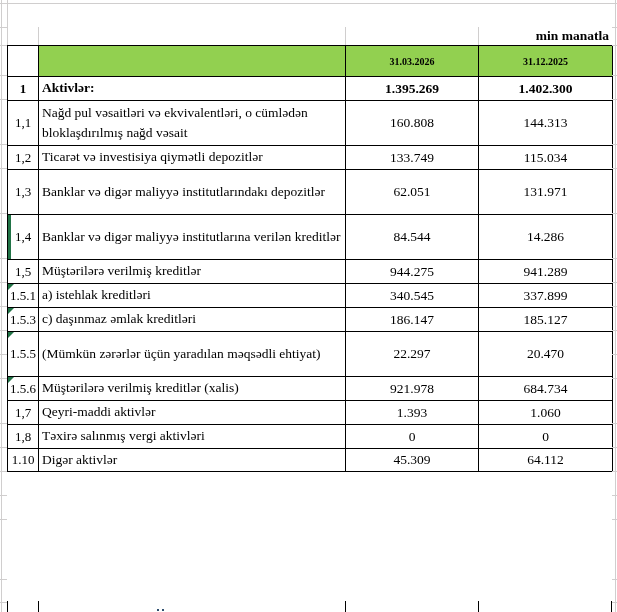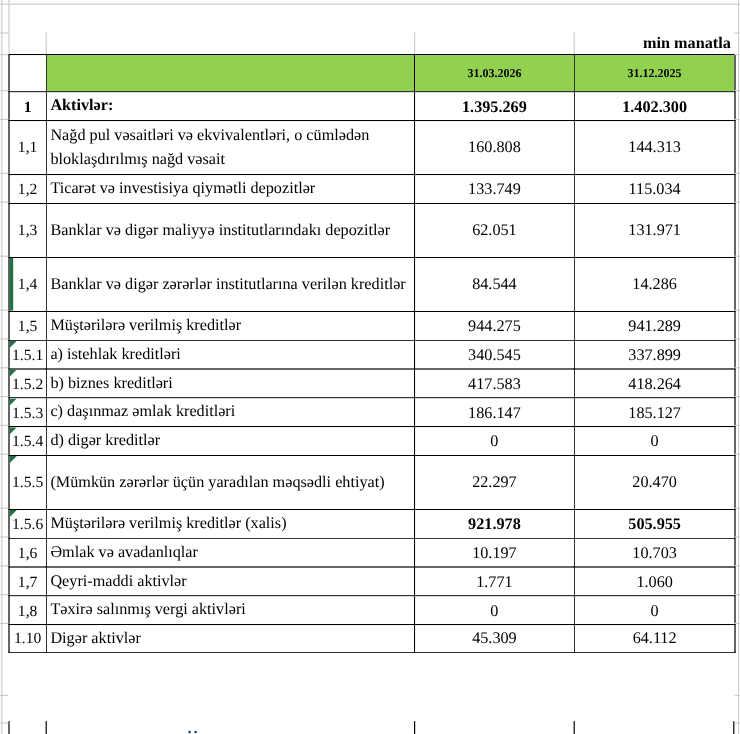--- a/index.html
+++ b/index.html
@@ -51,21 +51,21 @@
   td.val{text-align:center;padding:0 2px;}
   tr.h31>td{height:31px;}
   tr.h24>td{height:24px;}
   tr.h45>td{height:45px;}
   tr.h60>td{height:60px;}
   tr.h21>td{height:21px;}
   .green{background:var(--green) !important;}
   .hdr{font-weight:bold;text-align:center;font-size:10px;}
   tr.bold-row td{font-weight:bold;}
   tr.bold-row td.desc{text-align:left;}
-  tr.bold-vals td.val{font-weight:bold;}
+  tr.bold-vals td.val{font-weight:normal;}
 
   
   .flag-tri{
     position:absolute;top:0;left:0;width:0;height:0;
     border-top:6px solid var(--flag);
     border-right:6px solid transparent;
     pointer-events:none;
   }
   
   td.green-left::after{
@@ -133,85 +133,67 @@
 
       <tr class="h45">
         <td class="num">1,3</td>
         <td class="desc">Banklar və digər maliyyə institutlarındakı depozitlər</td>
         <td class="val">62.051</td>
         <td class="val">131.971</td>
       </tr>
 
       <tr class="h45">
         <td class="num green-left">1,4</td>
-        <td class="desc">Banklar və digər zərərlər institutlarına verilən kreditlər</td>
+        <td class="desc">Banklar və digər maliyyə institutlarına verilən kreditlər</td>
         <td class="val">84.544</td>
         <td class="val">14.286</td>
       </tr>
 
       <tr class="h24">
         <td class="num">1,5</td>
         <td class="desc">Müştərilərə verilmiş kreditlər</td>
         <td class="val">944.275</td>
         <td class="val">941.289</td>
       </tr>
 
       <tr class="h24">
         <td class="num"><span class="flag-tri"></span><span>1.5.1</span></td>
         <td class="desc">a) istehlak kreditləri</td>
         <td class="val">340.545</td>
         <td class="val">337.899</td>
       </tr>
 
-      <tr class="h24">
-        <td class="num"><span class="flag-tri"></span><span>1.5.2</span></td>
-        <td class="desc">b) biznes kreditləri</td>
-        <td class="val">417.583</td>
-        <td class="val">418.264</td>
-      </tr>
 
       <tr class="h24">
         <td class="num"><span class="flag-tri"></span><span>1.5.3</span></td>
         <td class="desc">c) daşınmaz əmlak kreditləri</td>
         <td class="val">186.147</td>
         <td class="val">185.127</td>
       </tr>
 
-      <tr class="h24">
-        <td class="num"><span class="flag-tri"></span><span>1.5.4</span></td>
-        <td class="desc">d) digər kreditlər</td>
-        <td class="val">0</td>
-        <td class="val">0</td>
-      </tr>
 
       <tr class="h45">
         <td class="num"><span class="flag-tri"></span><span>1.5.5</span></td>
         <td class="desc">(Mümkün zərərlər üçün yaradılan məqsədli ehtiyat)</td>
         <td class="val">22.297</td>
         <td class="val">20.470</td>
       </tr>
 
       <tr class="h24 bold-vals">
         <td class="num"><span class="flag-tri"></span><span>1.5.6</span></td>
         <td class="desc">Müştərilərə verilmiş kreditlər (xalis)</td>
         <td class="val">921.978</td>
-        <td class="val">505.955</td>
-      </tr>
-
-      <tr class="h24">
-        <td class="num">1,6</td>
-        <td class="desc">Əmlak və avadanlıqlar</td>
-        <td class="val">10.197</td>
-        <td class="val">10.703</td>
-      </tr>
+        <td class="val">684.734</td>
+      </tr>
+
 
       <tr class="h24">
         <td class="num">1,7</td>
         <td class="desc">Qeyri-maddi aktivlər</td>
-        <td class="val">1.771</td>
+        <td class="val">1.393</td>
         <td class="val">1.060</td>
       </tr>
 
       <tr class="h24">
         <td class="num">1,8</td>
         <td class="desc">Təxirə salınmış vergi aktivləri</td>
         <td class="val">0</td>
         <td class="val">0</td>
       </tr>
 

